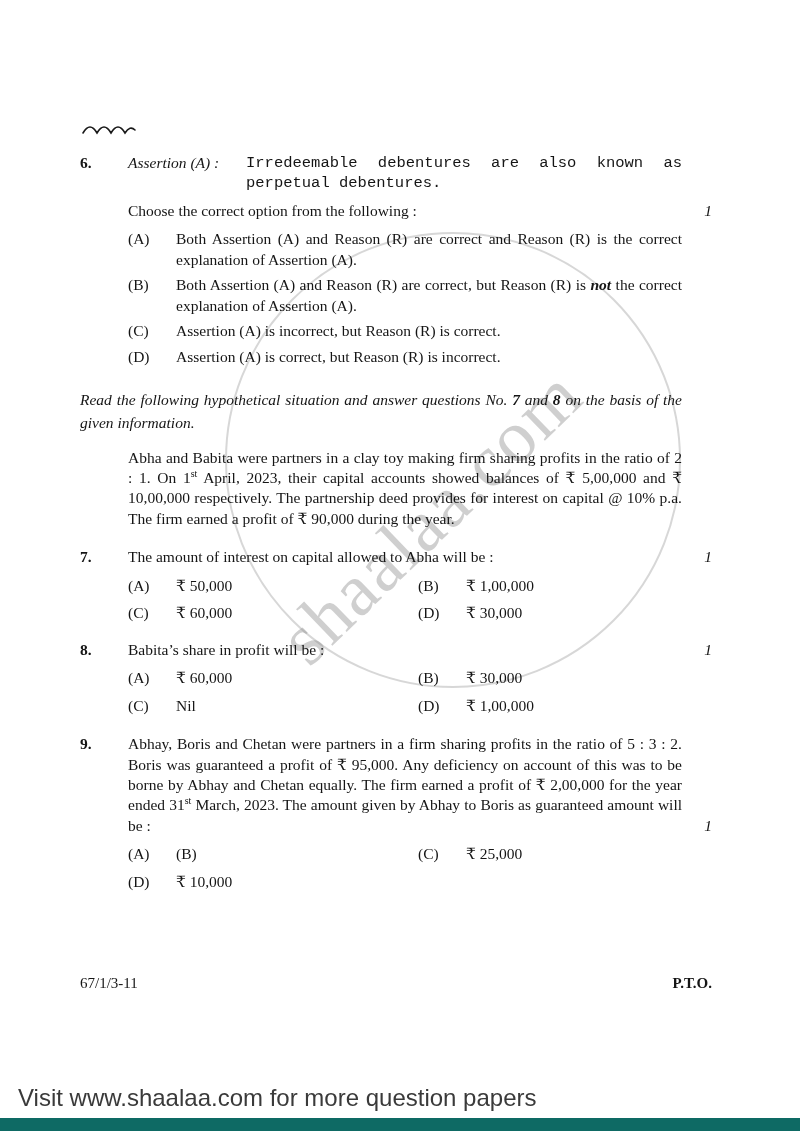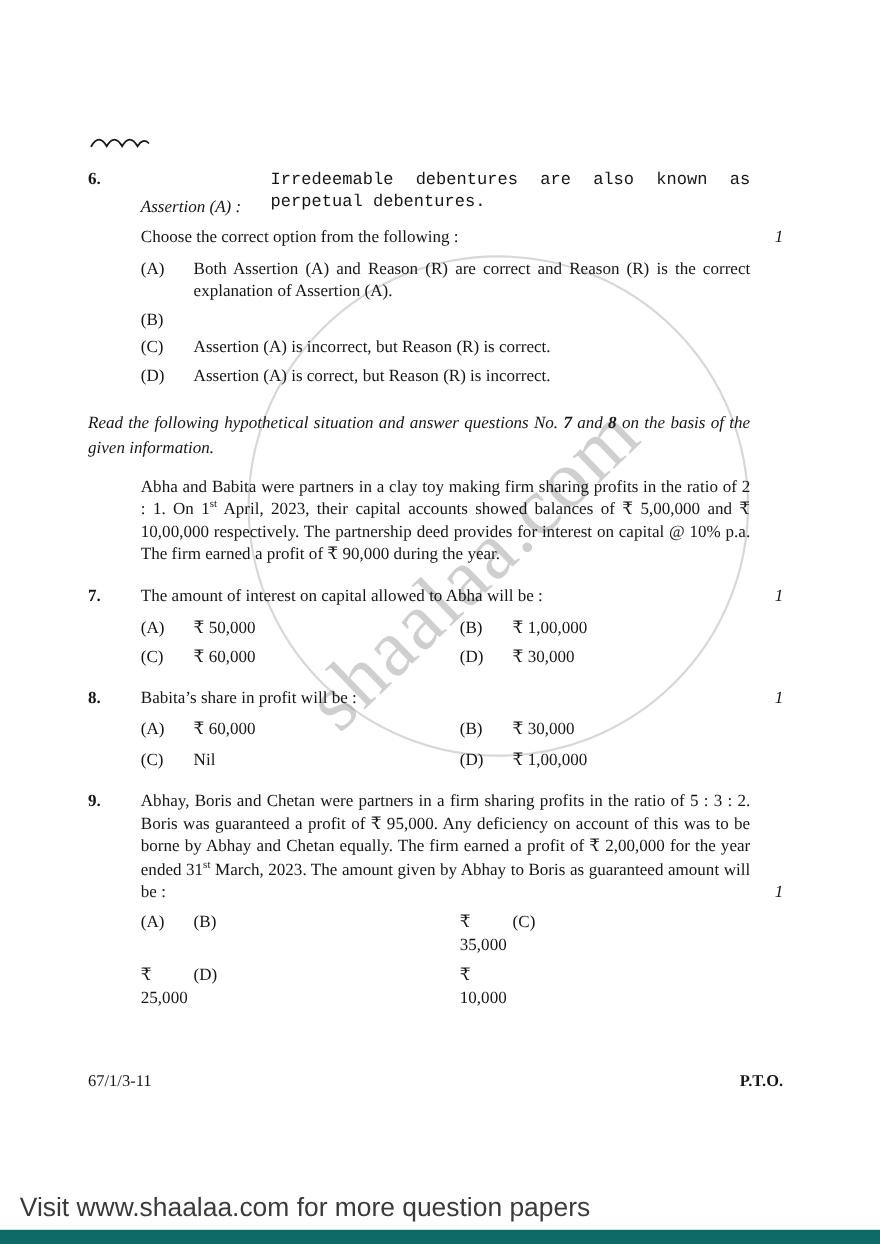--- a/index.html
+++ b/index.html
@@ -21,21 +21,21 @@
   }
   
   .content { position:absolute; left:80px; right:88px; top:122px; }
   .squiggle { display:block; margin:0 0 16px 0; }
 
   .question { display:flex; }
   .q-num { width:48px; flex-shrink:0; font-weight:700; }
   .q-main { flex:1; min-width:0; }
 
   .ar-row { display:flex; padding-right:30px; margin-bottom:3px; }
-  .ar-label { width:118px; flex-shrink:0; font-style:italic;margin-top:26px; }
+  .ar-label { width:118px; flex-shrink:0; font-style:italic; }
   .ar-text { flex:1; text-align:justify;font-family:Liberation Mono, monospace; }
 
   .withmark { display:flex; }
   .wm-body { flex:1; }
   .wm-body.justify { text-align:justify; }
   .withmark.bottom { align-items:flex-end; }
   .mark { width:30px; flex-shrink:0; text-align:right; font-style:italic; }
 
   .promptline { margin:7px 0 8px; }
 
@@ -113,20 +113,21 @@
           <div class="mark">1</div>
         </div>
 
         <div class="optrow">
           <div class="opt-label">(A)</div>
           <div class="opt-text">Both Assertion (A) and Reason (R) are correct and Reason (R) is the correct explanation of Assertion (A).</div>
         </div>
 
         <div class="optrow">
           <div class="opt-label">(B)</div>
+          <div class="opt-text"><span>Both Assertion (A) and Reason (R) are correct, but Reason (R) is </span><span class="bi" style="font-style:italic;">not</span><span> the correct explanation of Assertion (A).</span></div>
         </div>
 
         <div class="optrow">
           <div class="opt-label">(C)</div>
           <div class="opt-text">Assertion (A) is incorrect, but Reason (R) is correct.</div>
         </div>
 
         <div class="optrow">
           <div class="opt-label">(D)</div>
           <div class="opt-text">Assertion (A) is correct, but Reason (R) is incorrect.</div>
@@ -182,21 +183,20 @@
     <div class="question">
       <div class="q-num">9.</div>
       <div class="q-main">
         <div class="withmark bottom">
           <div class="wm-body justify"><span>Abhay, Boris and Chetan were partners in a firm sharing profits in the ratio of 5 : 3 : 2. Boris was guaranteed a profit of ₹ 95,000. Any deficiency on account of this was to be borne by Abhay and Chetan equally. The firm earned a profit of ₹ 2,00,000 for the year ended 31</span><sup>st</sup><span> March, 2023. The amount given by Abhay to Boris as guaranteed amount will be :</span></div>
           <div class="mark">1</div>
         </div>
         <div class="opt-grid">
           <span>(A)</span>
           <span>(B)</span>
-          <span>₹ 35,000</span>
           <span>(C)</span>
           <span>₹ 25,000</span>
           <span>(D)</span>
           <span>₹ 10,000</span>
         </div>
       </div>
     </div>
 
   </div>
 

